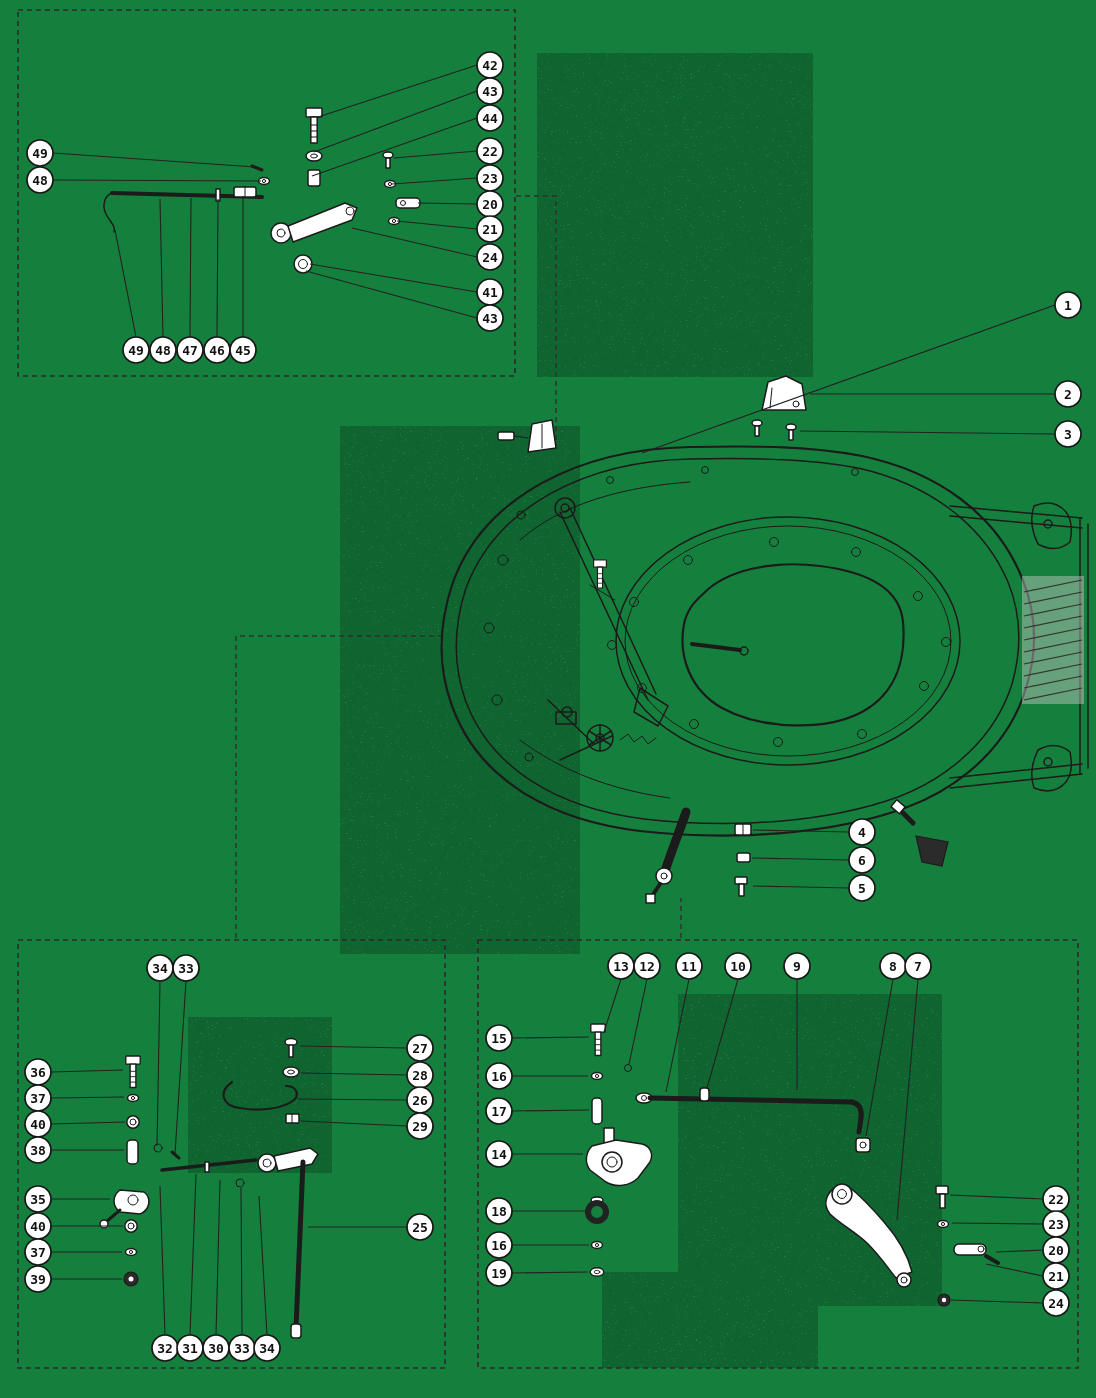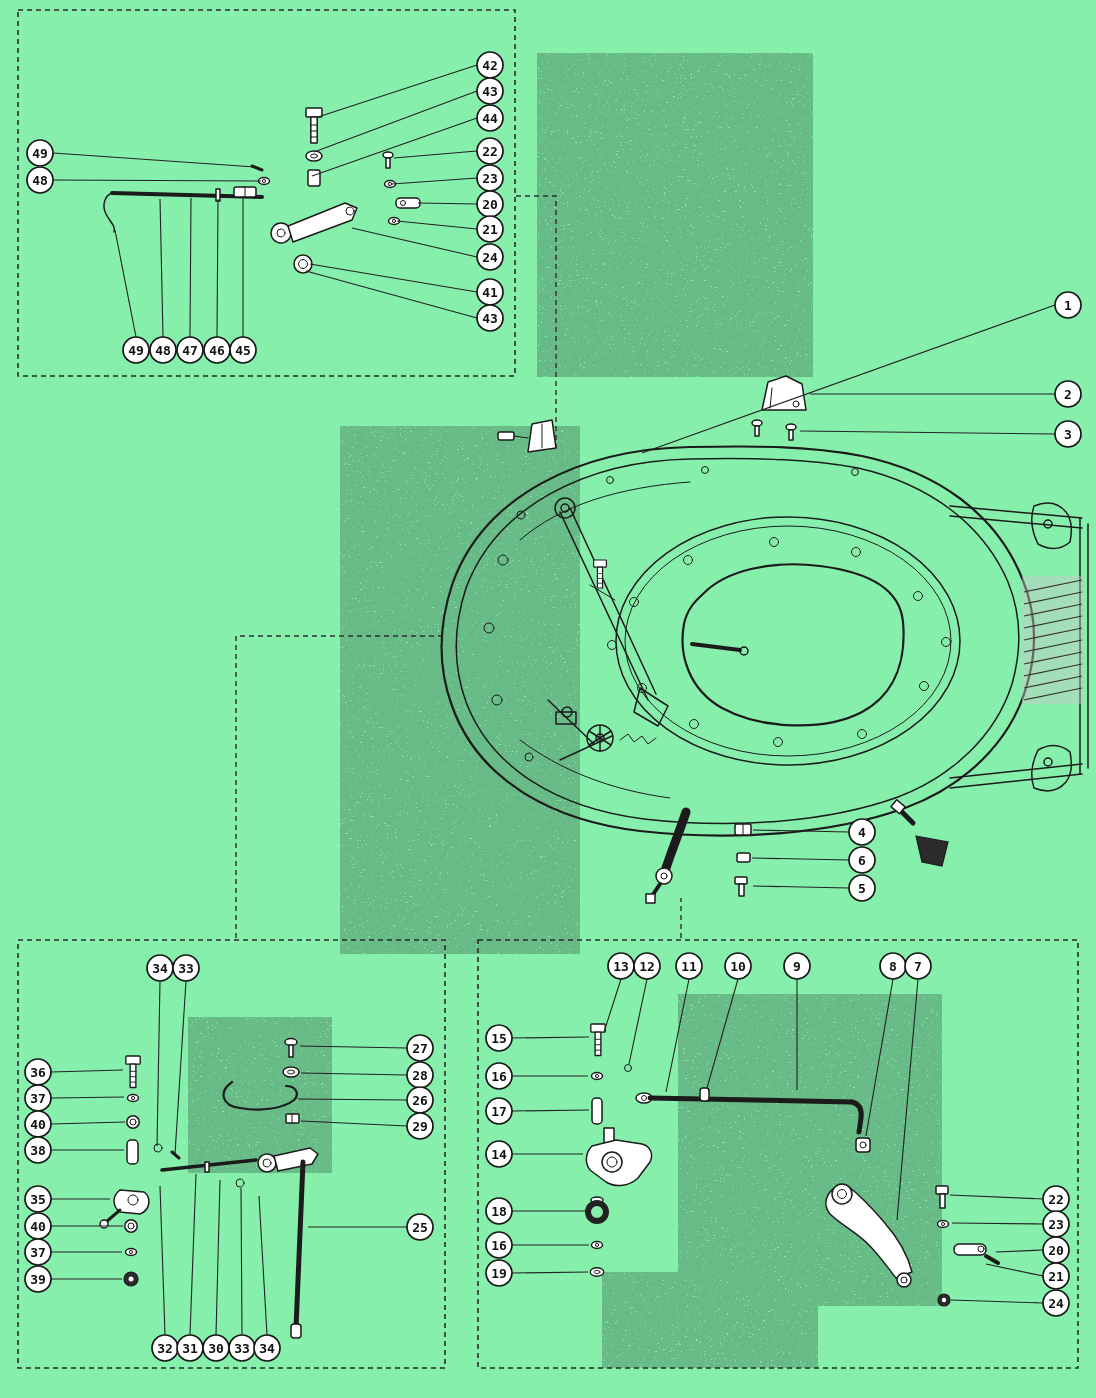--- a/index.html
+++ b/index.html
@@ -1,16 +1,16 @@
 <!DOCTYPE html>
 <html><head>
 <meta charset="utf-8">
 <style>
   html,body{margin:0;padding:0;background:#fdfdfb;}
-  .page{position:relative;width:1096px;height:1398px;background:#86efac;overflow:hidden;
+  .page{position:relative;width:1096px;height:1398px;background:#15803d;overflow:hidden;
         font-family:"DejaVu Sans Mono", monospace;}
   svg{display:block;}
   .s   {fill:none;stroke:#1b1b1b;stroke-width:1.5;stroke-linecap:round;stroke-linejoin:round;}
   .sw  {fill:#fff;stroke:#1b1b1b;stroke-width:1.5;stroke-linecap:round;stroke-linejoin:round;}
   .thin{stroke-width:1;}
   .t2  {stroke-width:2.2;}
   .dark{fill:#2b2b2b;stroke:#1b1b1b;stroke-width:1.2;}
   .lead{stroke:#222;stroke-width:1.1;fill:none;}
   .dash{fill:none;stroke:#2f2f2f;stroke-width:1.4;stroke-dasharray:5 4;}
   .panel{fill:none;stroke:#2b2b2b;stroke-width:1.6;stroke-dasharray:5 4;}

